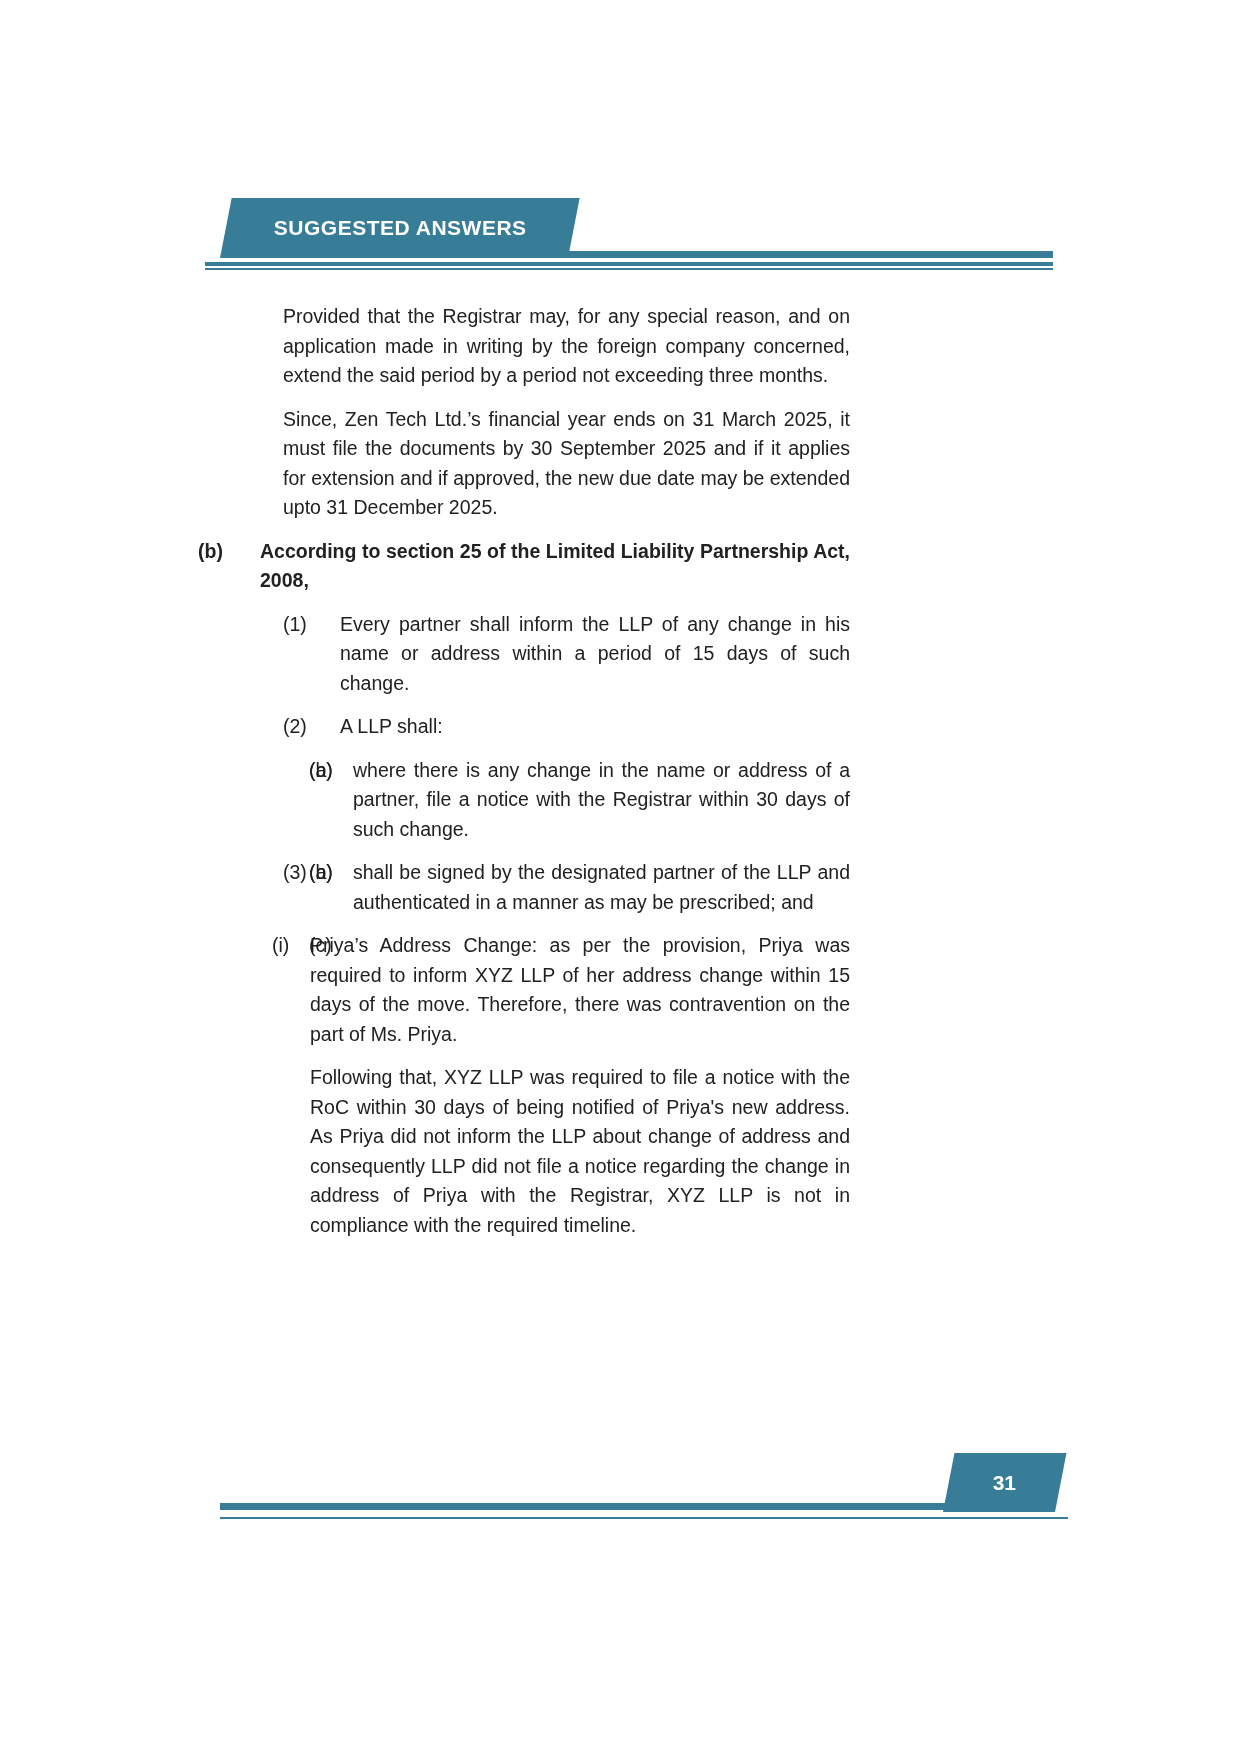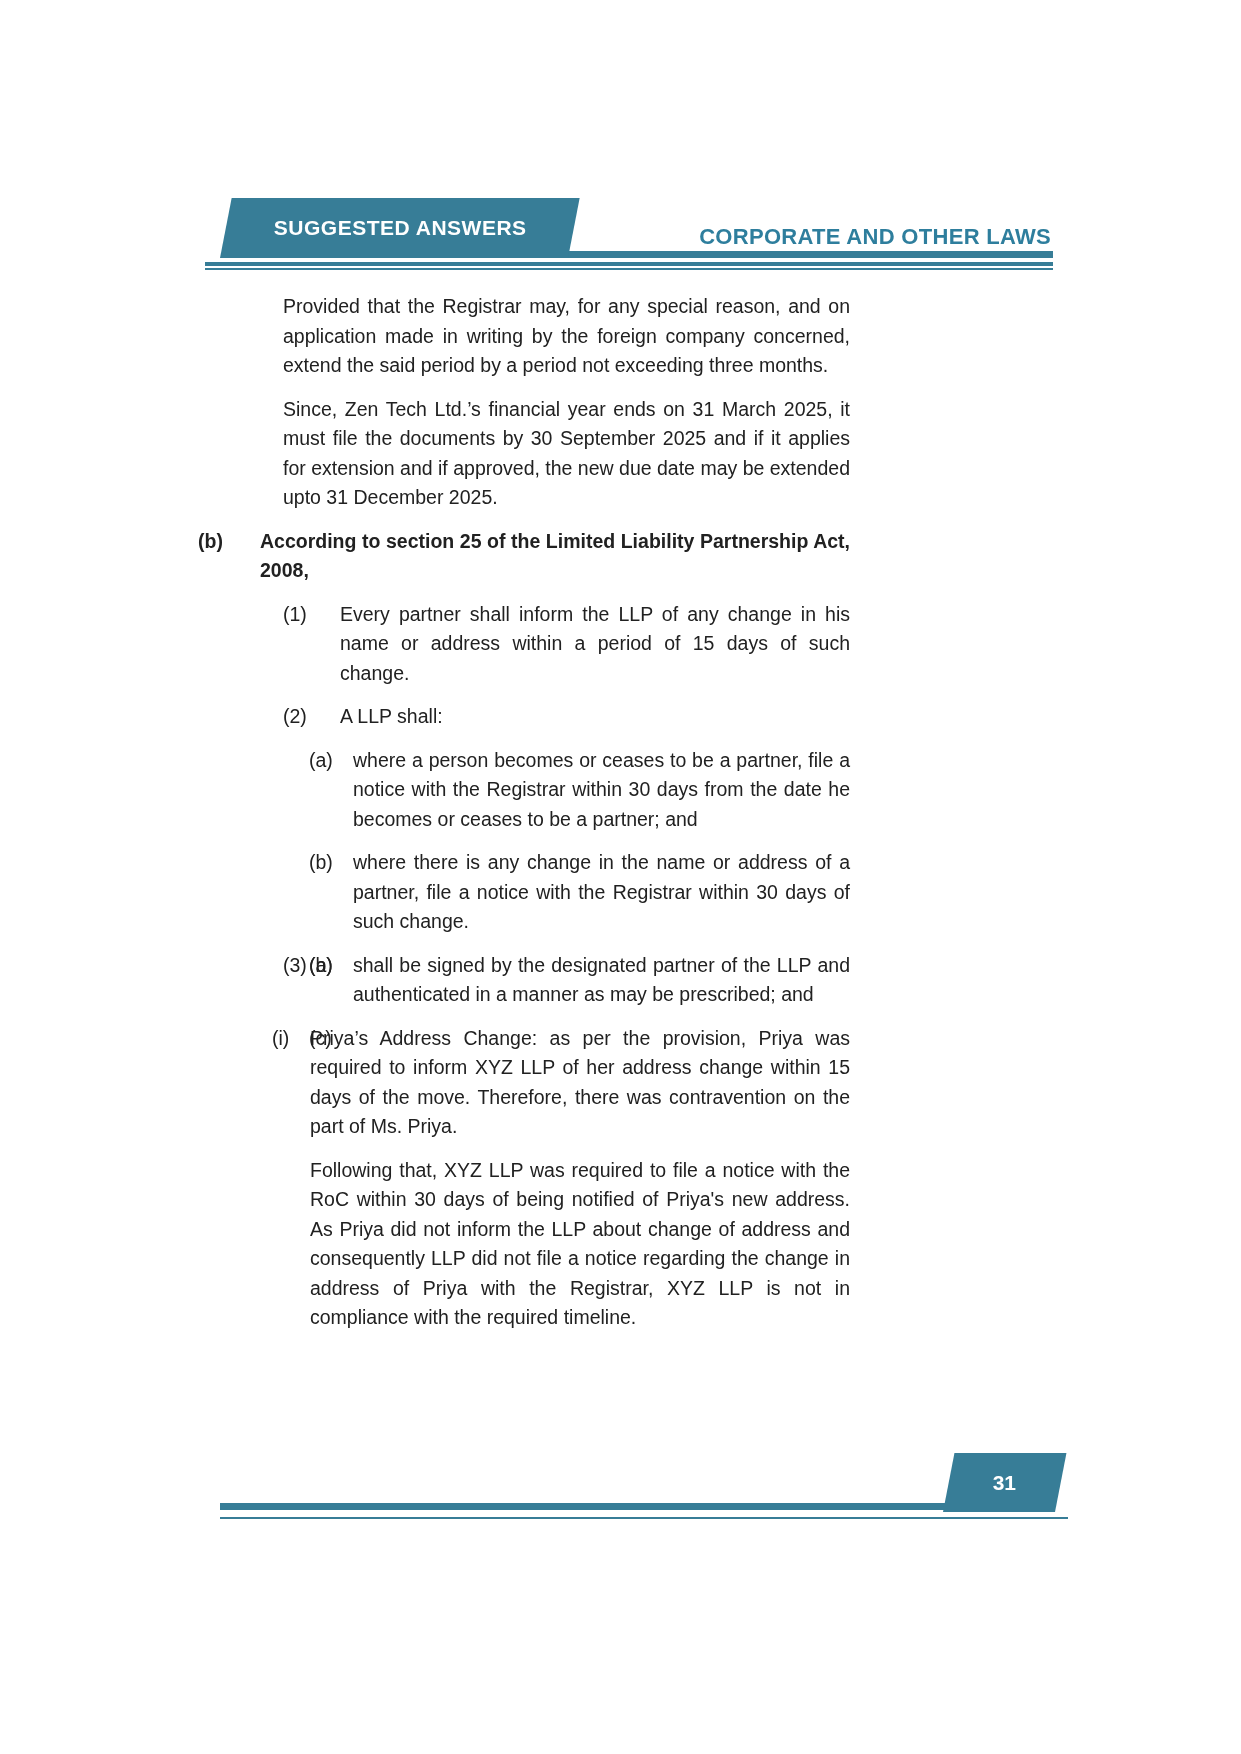--- a/index.html
+++ b/index.html
@@ -56,21 +56,21 @@
   }
   .hdr-rule2{
     position:absolute;
     left:205px; top:268px;
     width:848px; height:2px;
     background:#377d97;
   }
   
   .doc-body{
     position:absolute;
-    left:0; top:292px;
+    left:0; top:302px;
     width:1040px;
     font-size:19.5px;
     line-height:29.5px;
   }
   .para{
     margin:0 190px 14px 0;
     text-align:justify;
   }
   .item{ position:relative; }
   .label{
@@ -121,21 +121,20 @@
 </style>
 </head>
 <body>
 
 <div class="page">
 
   <div class="hdr-badge">
     <span class="hdr-badge-text">SUGGESTED ANSWERS</span>
   </div>
   <div class="hdr-bar"></div>
-  <div class="hdr-title">CORPORATE AND OTHER LAWS</div>
   <div class="hdr-rule1"></div>
   <div class="hdr-rule2"></div>
 
   <div class="doc-body">
 
     <p class="para ind-intro">Provided that the Registrar may, for any special reason, and on application made in writing by the foreign company concerned, extend the said period by a period not exceeding three months.</p>
     <p class="para ind-intro">Since, Zen Tech Ltd.’s financial year ends on 31 March 2025, it must file the documents by 30 September 2025 and if it applies for extension and if approved, the new due date may be extended upto 31 December 2025.</p>
 
     <div class="item">
       <span class="label bold lab-b">(b)</span>
@@ -147,21 +146,20 @@
       <p class="para txt-1">Every partner shall inform the LLP of any change in his name or address within a period of 15 days of such change.</p>
     </div>
 
     <div class="item">
       <span class="label lab-1">(2)</span>
       <p class="para txt-1">A LLP shall:</p>
     </div>
 
     <div class="item">
       <span class="label lab-a">(a)</span>
-      <p class="para txt-a">where a person becomes or ceases to be a partner, file a notice with the Registrar within 30 days from the date he becomes or ceases to be a partner; and</p>
     </div>
 
     <div class="item">
       <span class="label lab-a">(b)</span>
       <p class="para txt-a">where there is any change in the name or address of a partner, file a notice with the Registrar within 30 days of such change.</p>
     </div>
 
     <div class="item">
       <span class="label lab-1">(3)</span>
     </div>

